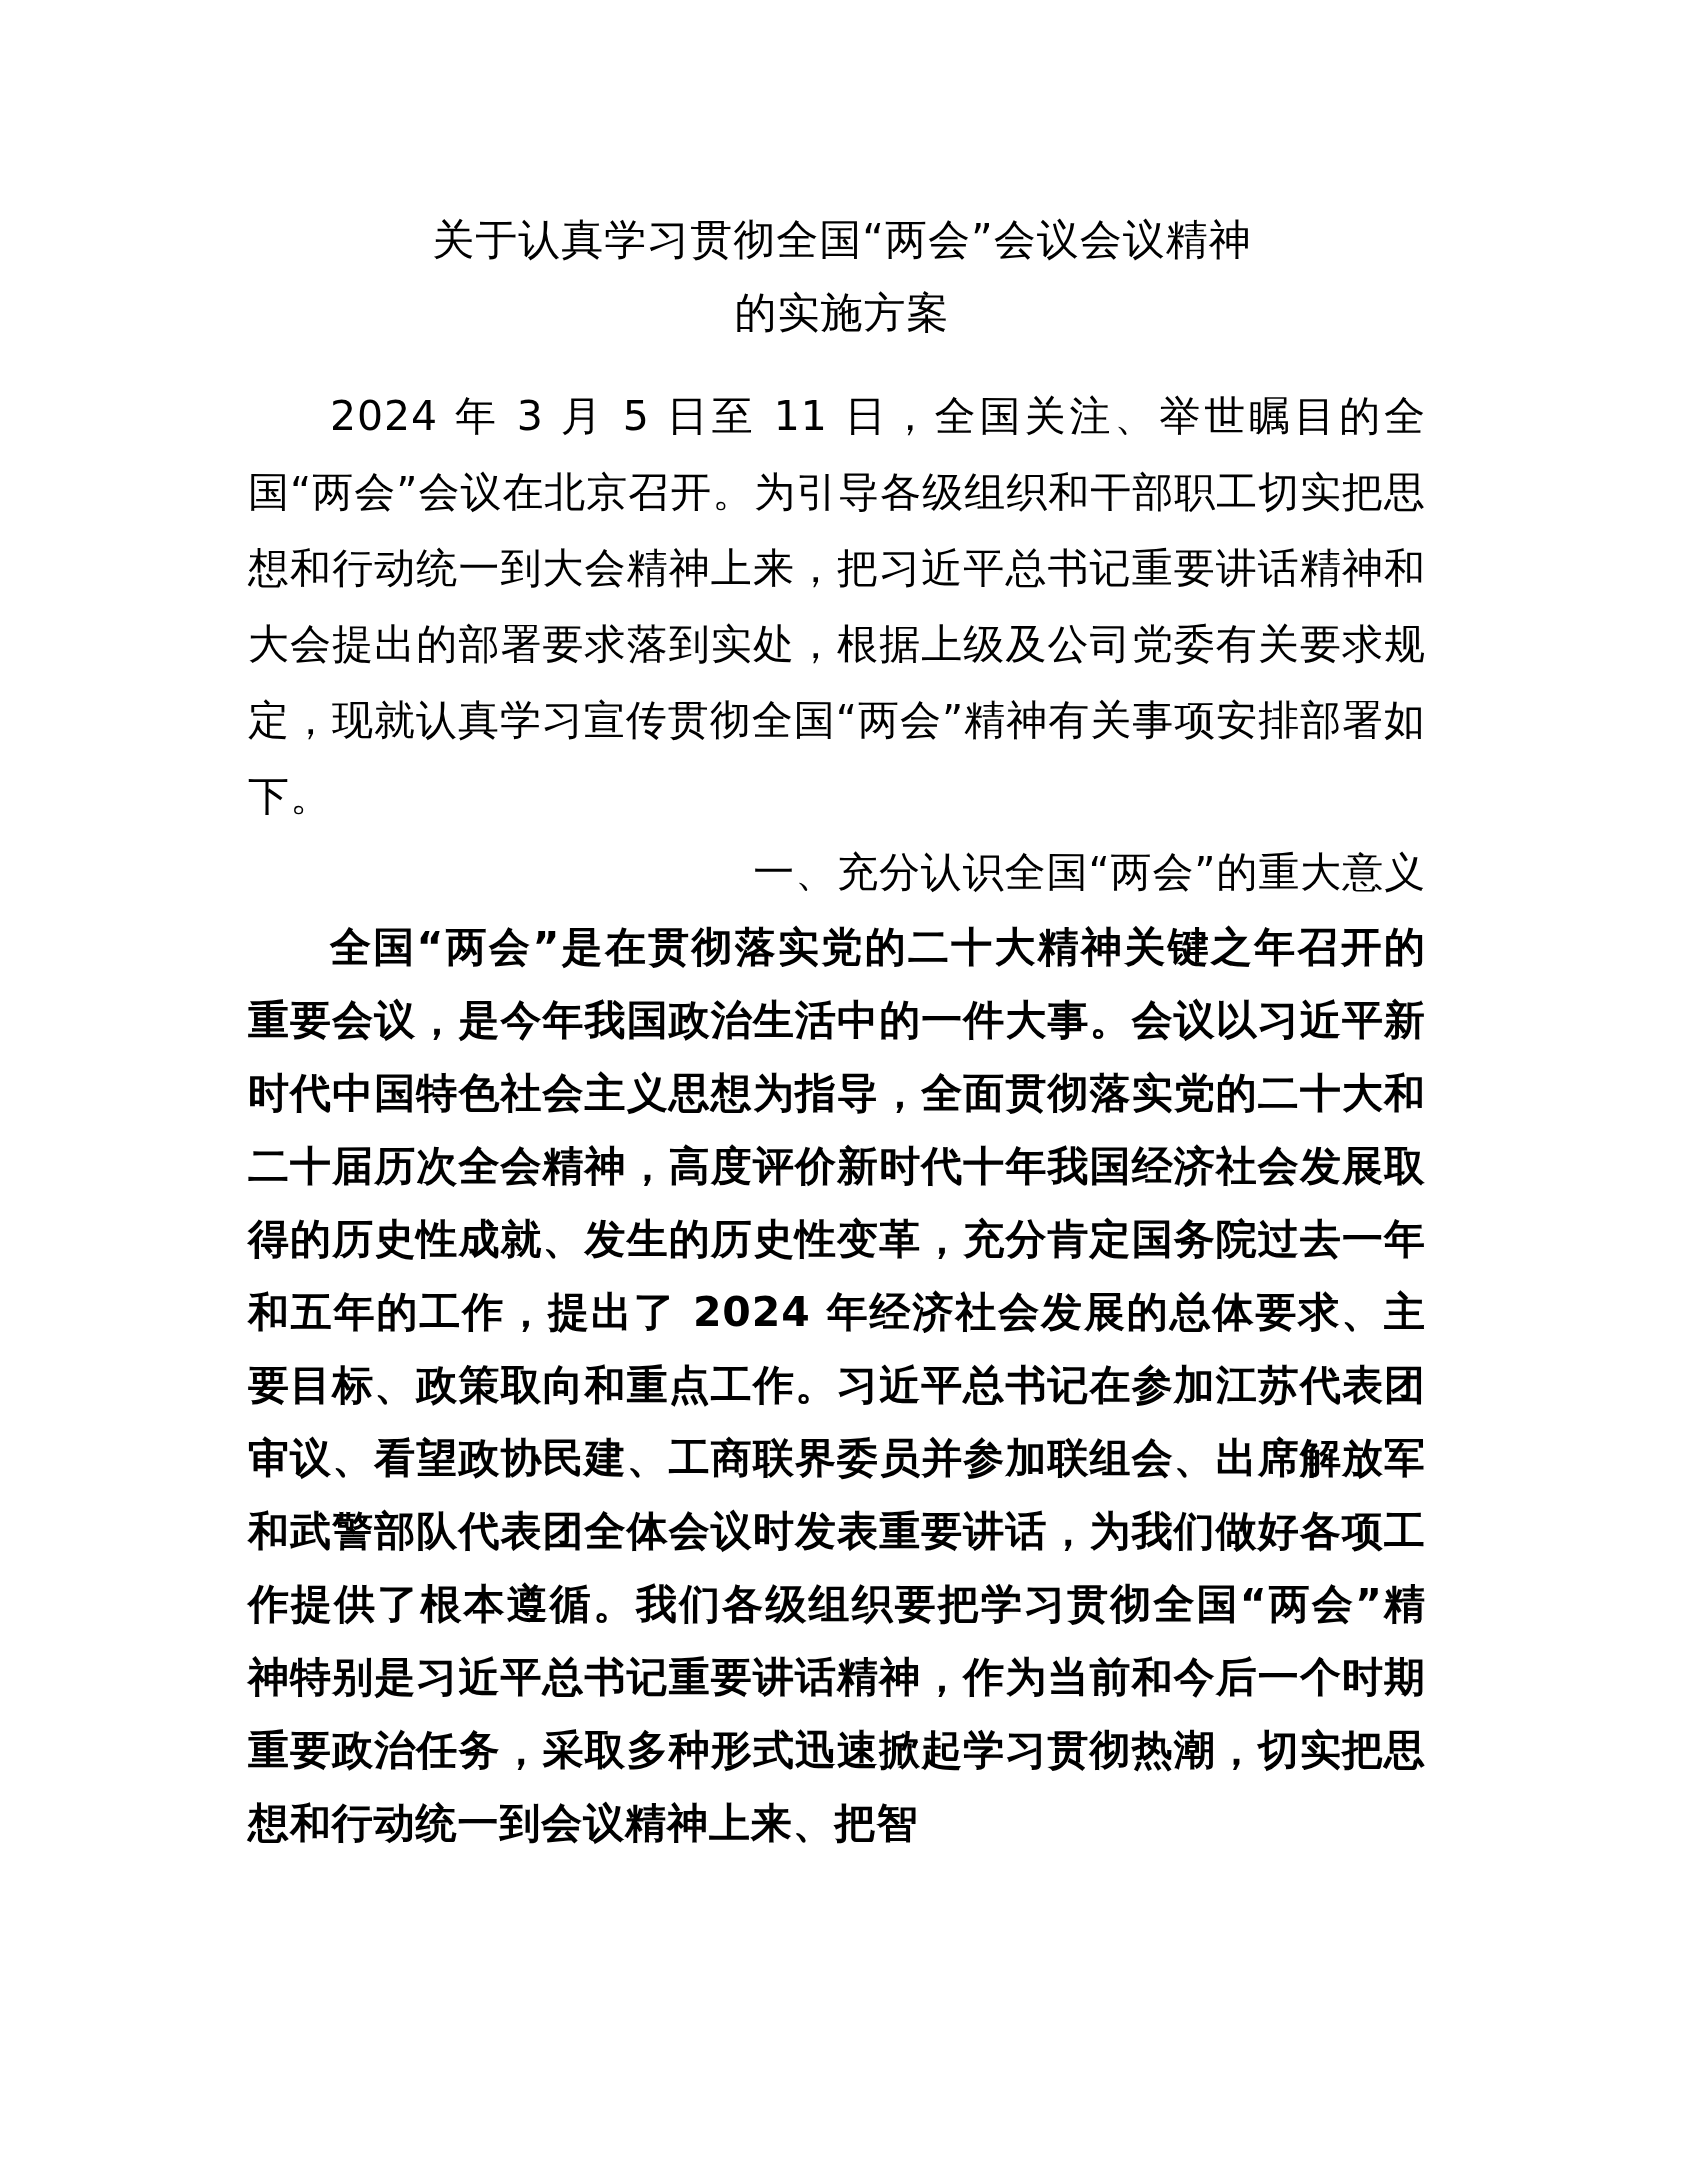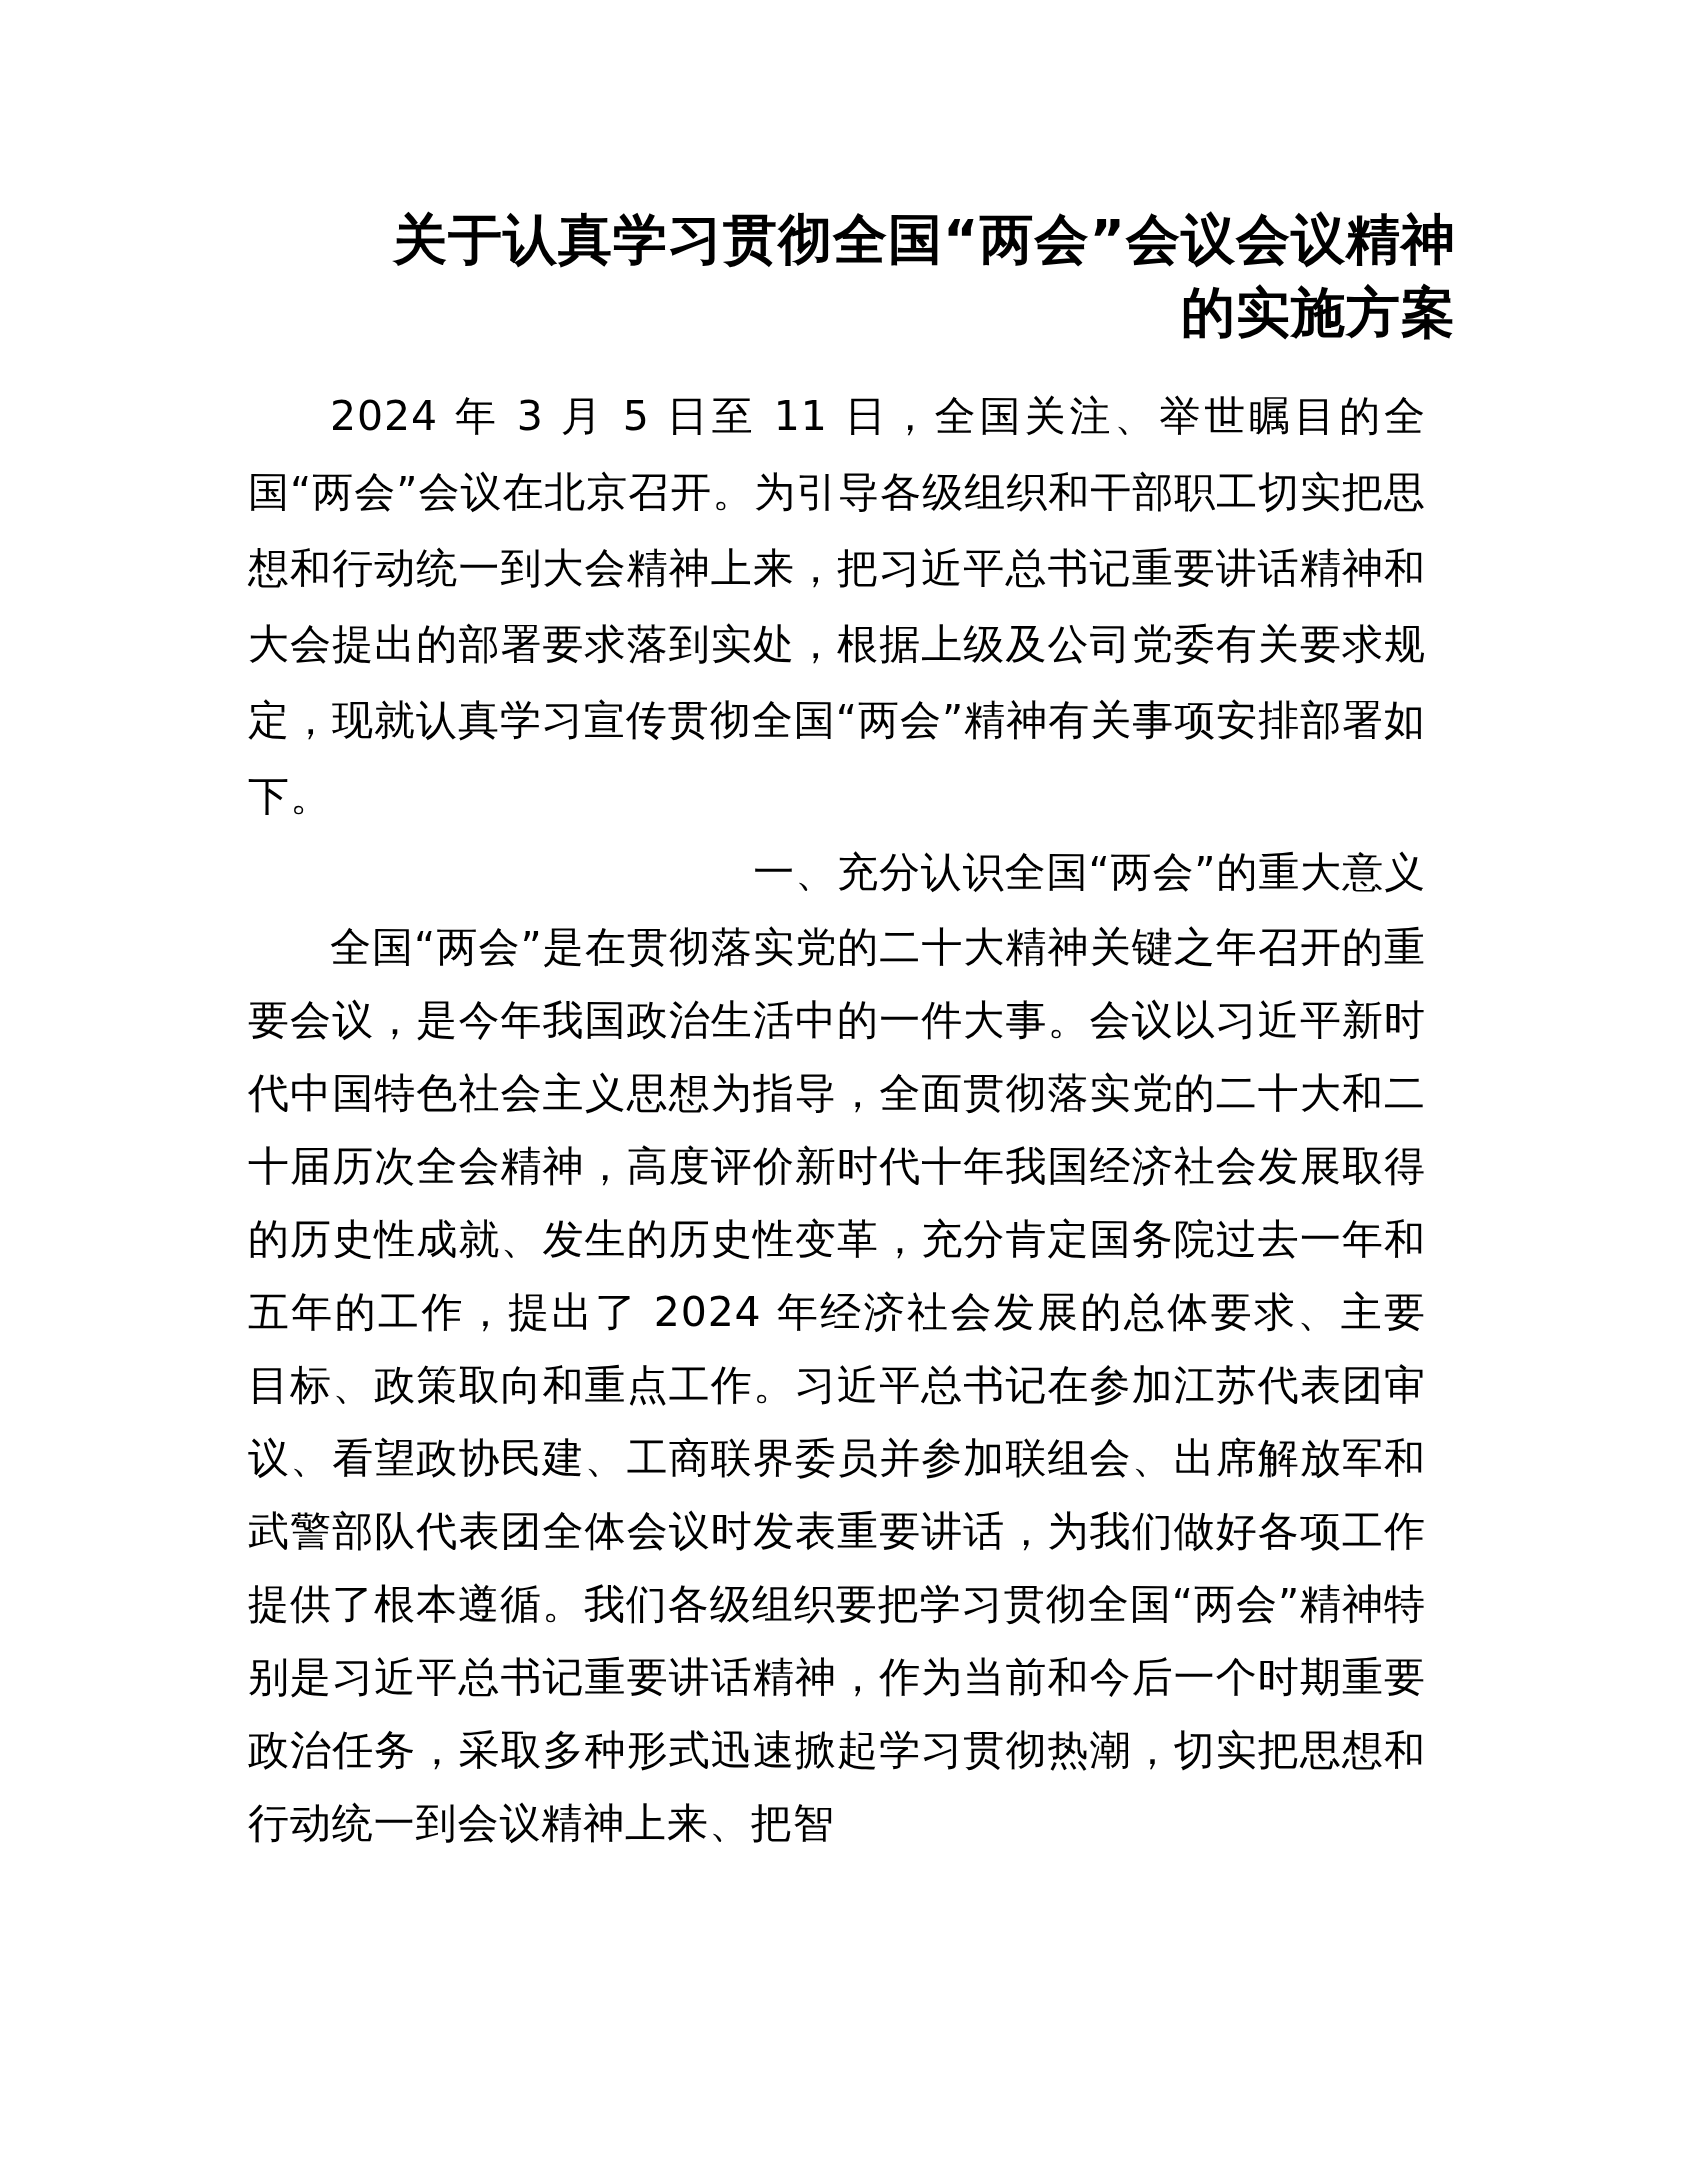--- a/index.html
+++ b/index.html
@@ -1,25 +1,25 @@
 <!DOCTYPE html>
 <html><head>
 <meta charset="utf-8">
 <style>
   html, body { margin: 0; padding: 0; background: #ffffff; }
   body { width: 1683px; height: 2178px; position: relative; overflow: hidden;
          font-family: "DejaVu Sans", "Liberation Sans", sans-serif; color: #000; }
   .page { position: absolute; left: 0; top: 0; width: 1683px; height: 2178px; background: #fff; }
-  .title { position: absolute; left: 228px; width: 1228px; text-align: right;
-           font-size: 54px; line-height: 73px; top: 203px; margin: 0; font-weight: bold; letter-spacing: 1px; }
+  .title { position: absolute; left: 228px; width: 1228px; text-align: center;
+           font-size: 42px; line-height: 73px; top: 203px; margin: 0; font-weight: normal; letter-spacing: 1px; }
   .body-text { position: absolute; left: 248px; width: 1178px; top: 378px; }
   .para { margin: 0; font-size: 41px; line-height: 76px; text-align: justify;
           text-align-last: left; text-indent: 2em; letter-spacing: 0.9px; }
   .heading { margin: 0; font-size: 41px; line-height: 77px; text-indent: 2em; letter-spacing: 0.9px; font-weight: normal; text-align: right; }
-  .p2 { line-height: 73px; }
+  .p2 { line-height: 73px; font-weight: bold; }
 </style>
 </head>
 <body>
 
 <div class="page">
   <h1 class="title">
     <div>关于认真学习贯彻全国“两会”会议会议精神</div>
     <div>的实施方案</div>
   </h1>
 

